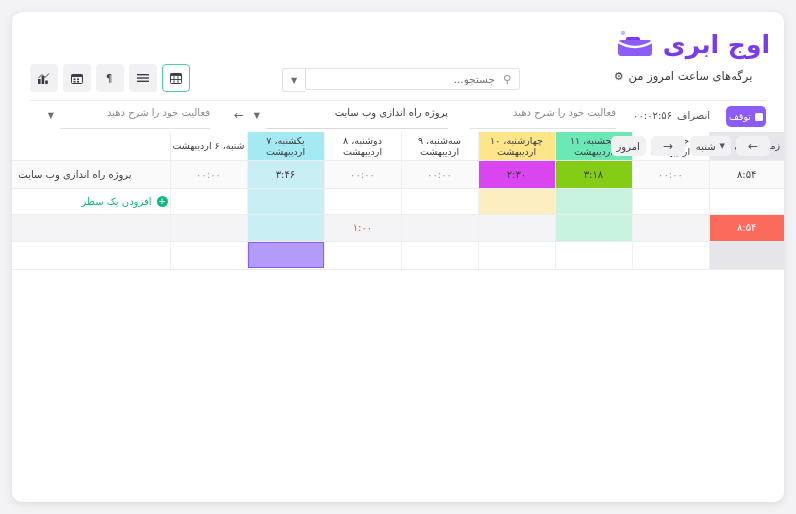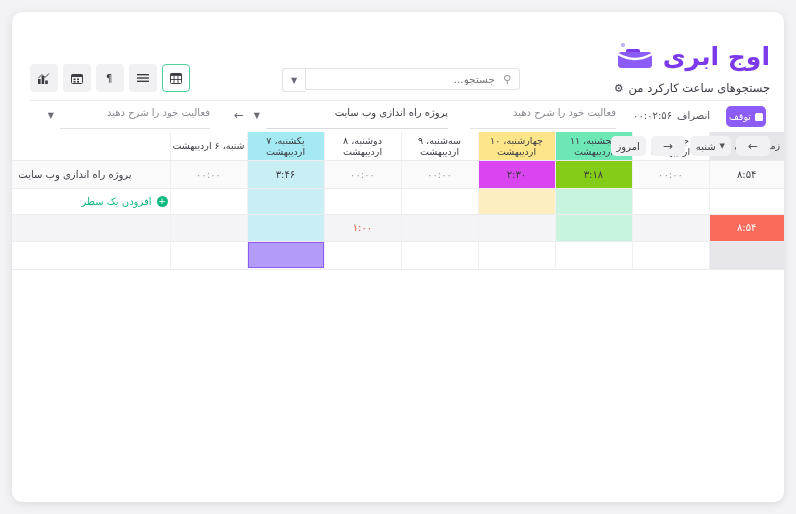--- a/index.html
+++ b/index.html
@@ -13,21 +13,21 @@
     position:absolute;left:12px;top:12px;
     width:772px;height:490px;
     background:#ffffff;
     border-radius:10px;
     box-shadow:0 2px 10px rgba(0,0,0,.10);
     overflow:hidden;
   }
 
   
   .brand-area{
-    position:absolute;right:14px;top:28px;
+    position:absolute;right:14px;top:16px;
     text-align:center;
     direction:rtl;
   }
   .brand-row{display:flex;align-items:center;justify-content:flex-end;gap:7px;}
   .brand-logo{
     width:42px;height:32px;position:relative;flex:0 0 auto;
   }
   .brand-logo svg{display:block;}
   .brand-text{
     font-size:25px;font-weight:bold;color:#7c3aed;letter-spacing:0px;
@@ -208,21 +208,21 @@
         <svg width="42" height="32" viewBox="0 0 42 32">
           <circle cx="9" cy="5" r="2.2" fill="#c4b5fd"></circle>
           <path d="M14 9 h10 a2 2 0 0 1 2 2 v1 h-14 v-1 a2 2 0 0 1 2 -2z" fill="#7c3aed"></path>
           <rect x="4" y="12" width="34" height="16" rx="3.5" fill="#8b5cf6"></rect>
           <path d="M4 15.5 q17 9 34 0 v9.5 a3 3 0 0 1 -3 3 h-28 a3 3 0 0 1 -3 -3z" fill="#ffffff" opacity="0.0"></path>
           <path d="M4 14 q17 10 34 0" stroke="#ffffff" stroke-width="2.4" fill="none"></path>
         </svg>
       </span>
     </div>
     <div class="brand-sub">
-      <span>جستجو‌های ساعت کارکرد من</span>
+      <span>برگه‌های ساعت امروز من</span>
       <span class="gear-ic">⚙</span>
     </div>
   </div>
 
   <div class="toolbar">
     <div class="tb-btn">
       <svg width="12" height="11" viewBox="0 0 12 11">
           <rect x="0" y="6" width="2.6" height="5" fill="#3c3c44"></rect>
           <rect x="3.6" y="3" width="2.6" height="8" fill="#3c3c44"></rect>
           <rect x="7.2" y="7.5" width="2.6" height="3.5" fill="#3c3c44"></rect>

